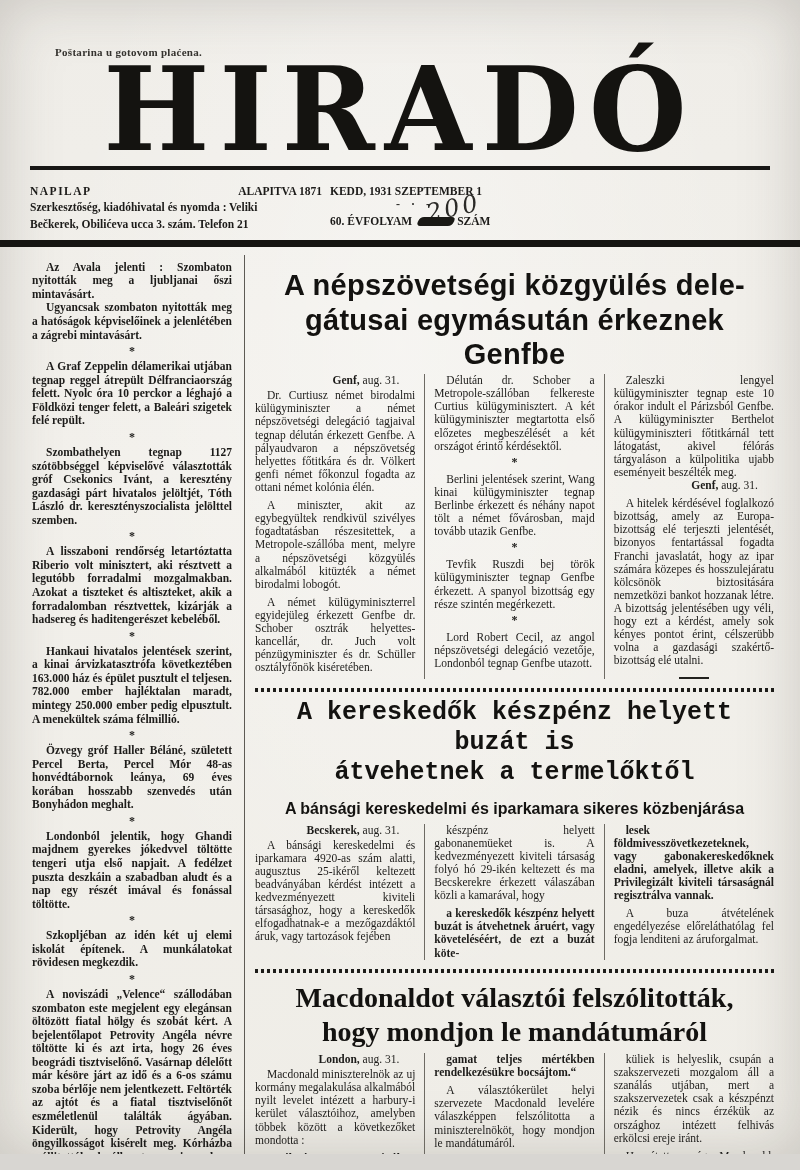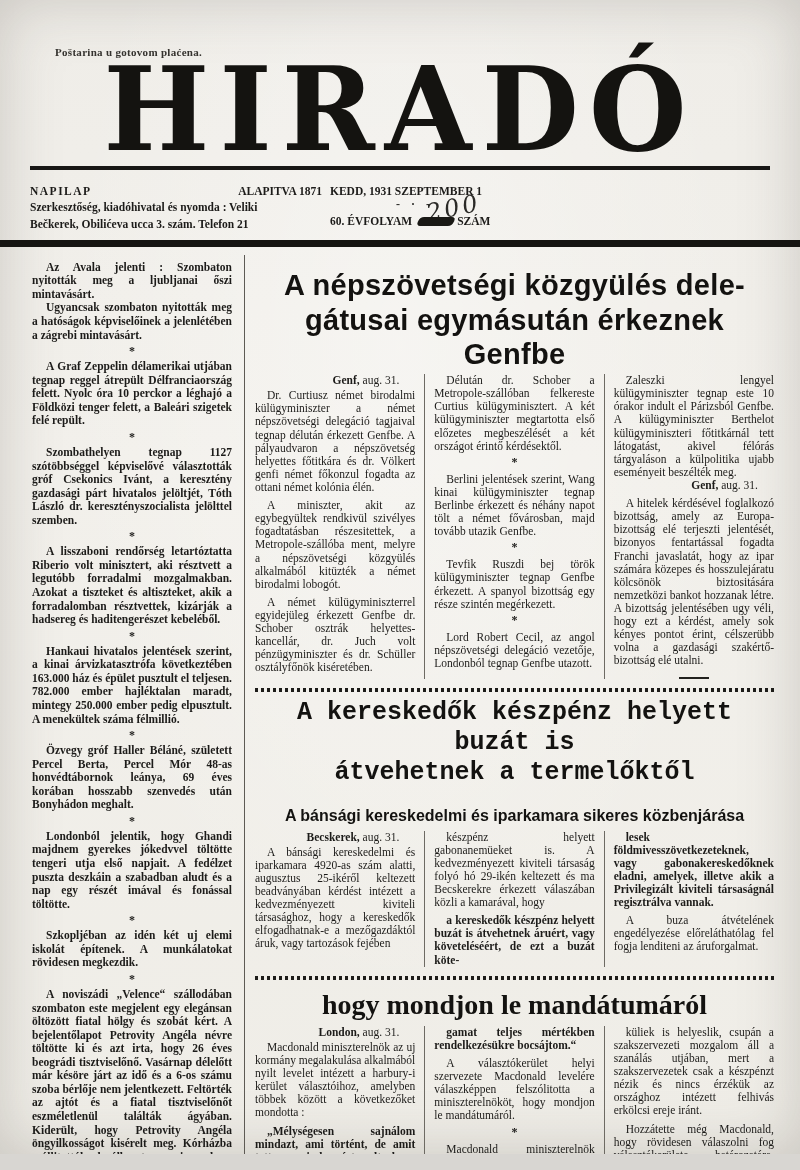--- a/index.html
+++ b/index.html
@@ -48,21 +48,21 @@
     font-size:11.5px; font-weight:bold; line-height:1.18; text-align:justify;
   }
   .briefs p { margin:0; text-indent:14px; }
   .star { text-align:center; font-size:12px; line-height:11px; margin:4px 0 3px; font-weight:bold; }
   .main-col { flex:1; padding:0 0 0 10px; }
   
   .headline-sans { margin:13px 0 2px; text-align:center; font-family:"Liberation Sans", sans-serif;
     font-weight:bold; font-size:29px; line-height:1.2; letter-spacing:0.3px; color:#131210; }
   .headline-sans2 { margin:6px 0 0; text-align:center; font-family:Liberation Mono, monospace;
     font-weight:bold; font-size:25px; line-height:1.2; color:#131210; }
-  .subhead { margin:19px 0 6px; text-align:center; font-family:"Liberation Sans", sans-serif;
+  .subhead { margin:12px 0 6px; text-align:center; font-family:"Liberation Sans", sans-serif;
     font-weight:bold; font-size:16px; color:#131210; }
   .headline-serif { margin:8px 0 4px; text-align:center; font-family:"Liberation Serif", serif;
     font-weight:bold; font-size:28px; line-height:1.22; color:#131210; }
   .cols { display:flex; }
   .col { flex:1 1 0; font-size:11.5px; line-height:1.14; text-align:justify; min-width:0; }
   .col + .col { border-left:1px solid #6d6a63; margin-left:9px; padding-left:9px; }
   .col p { margin:5px 0 0; text-indent:12px; }
   .col p.first { margin-top:0; }
   .bold { font-weight:bold; }
   .dateline { text-align:right; padding-right:16px; margin-bottom:2px; }
@@ -189,20 +189,21 @@
             <p class="first bold">lesek földmivesszövetkezeteknek, vagy gabonakereskedőknek eladni, amelyek, illetve akik a Privilegizált kiviteli társaságnál regisztrálva vannak.</p>
             <p>A buza átvételének engedélyezése előreláthatólag fel fogja lenditeni az áruforgalmat.</p>
           </div>
         </div>
       </section>
 
       <div class="dotted-sep"></div>
 
       <section>
         <h2 class="headline-serif">
+          <div>Macdonaldot választói felszólitották,</div>
           <div>hogy mondjon le mandátumáról</div>
         </h2>
         <div class="cols">
           <div class="col">
             <div class="dateline">
               <span class="city">London,</span>
               <span>aug. 31.</span>
             </div>
             <p class="first">Macdonald miniszterelnök az uj kormány megalakulása alkalmából nyilt levelet intézett a harbury-i kerület választóihoz, amelyben többek között a következőket mondotta :</p>
             <p class="bold">„Mélységesen sajnálom mindazt, ami történt, de amit tettem, mind azért volt, hogy valamennyiüket megmentsem. Készséggel vállalok minden áldozatot, amit ezzel kapcsolatban tőlem követelnek és ma-</p>

